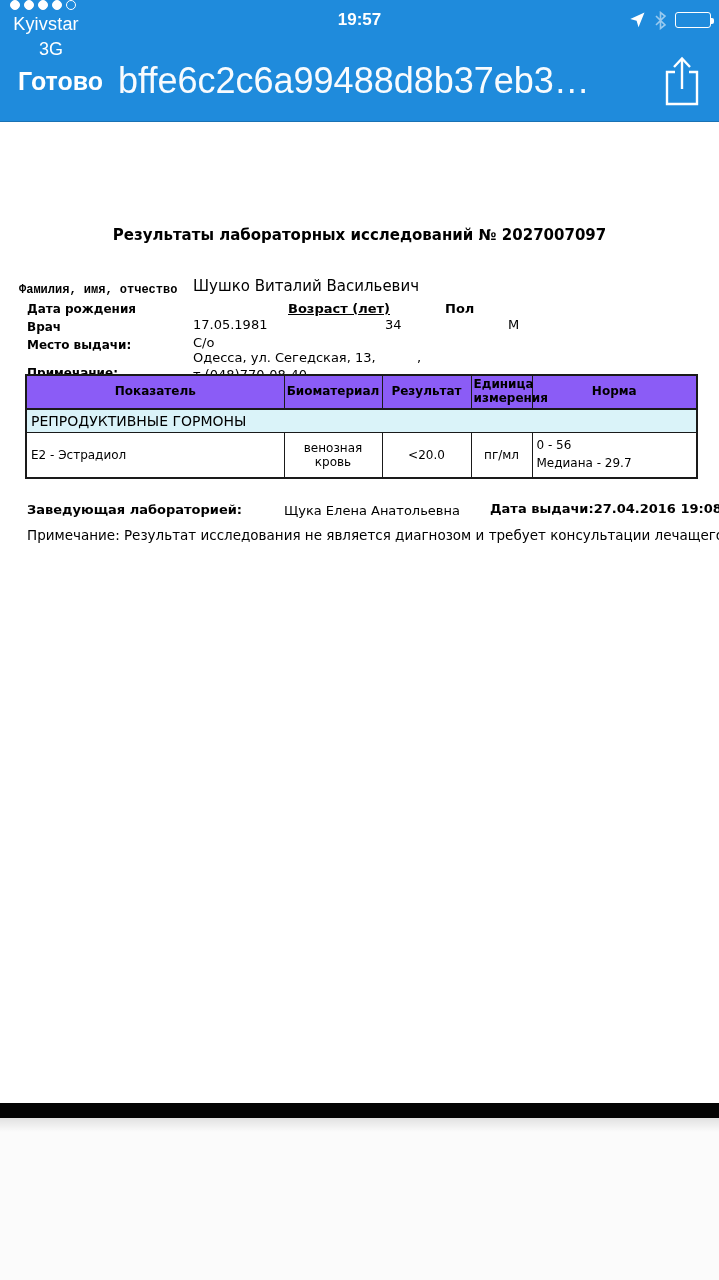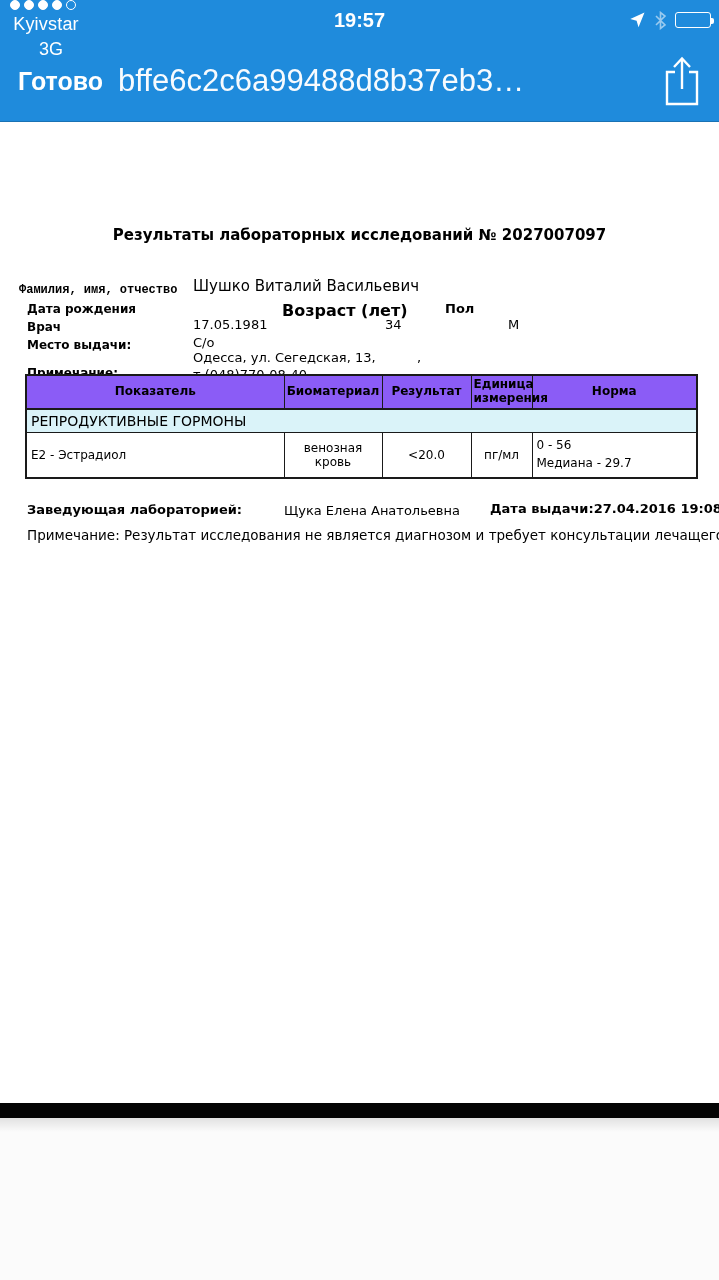--- a/index.html
+++ b/index.html
@@ -28,37 +28,37 @@
     font-size:18px; color:#fff;flex-direction:column;
   }
   .dots { display:flex; align-items:center; gap:4px; margin-right:6px; }
   .dot { width:10px; height:10px; border-radius:50%; border:1px solid #fff; box-sizing:border-box; display:inline-block; }
   .dot.filled { background:#fff; }
   .sb-carrier { letter-spacing:0.2px; }
   .sb-network { margin-left:10px; }
   .sb-time {
     position:absolute; left:0; right:0; top:0; height:40px;
     display:flex; align-items:center; justify-content:center;
-    font-weight:bold; font-size:20px;
+    font-weight:bold; font-size:17px;
   }
   .sb-right {
     position:absolute; right:8px; top:0; height:40px;
     display:flex; align-items:center; gap:8px;
   }
   .battery { position:relative; width:36px; height:16px; border:1px solid #fff; border-radius:3px; padding:1px; box-sizing:border-box; }
   .battery-fill { height:100%; background:#fff; border-radius:1px; }
   .battery-nub { position:absolute; right:-4px; top:5px; width:3px; height:6px; background:#fff; border-radius:0 2px 2px 0; }
 
   .nav-bar {
     position:absolute; top:40px; left:0; right:0; height:82px;
     display:flex; align-items:center;
   }
   .nav-done { font-weight:bold; font-size:25px; margin-left:18px; color:#fff; }
   .nav-title {
-    font-size:31px; font-weight:400; margin-left:15px; color:rgba(255,255,255,0.97);
+    font-size:36px; font-weight:400; margin-left:15px; color:rgba(255,255,255,0.97);
     white-space:nowrap; overflow:hidden; max-width:480px;
   }
   .nav-share { margin-left:auto; margin-right:14px; width:46px; height:56px; display:flex; align-items:center; justify-content:center; background:none; border:none; cursor:pointer; padding:0; }
 
   
   .doc-page {
     position:absolute; top:122px; left:0; width:719px; height:863px;
     background:#ffffff; color:#000;
     font-family:"DejaVu Sans", sans-serif;
   }
@@ -166,21 +166,21 @@
 
   <div class="doc-page">
 
     <div class="doc-title">Результаты лабораторных исследований  № 2027007097</div>
 
     <div class="abs lbl" style="top:161px; left:19px;font-family:Liberation Mono, monospace;">Фамилия, имя, отчество</div>
     <div class="abs val-lg" style="top:155px; left:193px;">Шушко Виталий Васильевич</div>
 
     <div class="abs lbl" style="top:180px; left:27px;">Дата рождения</div>
     <div class="abs val" style="top:179px; left:193px;">17.05.1981</div>
-    <div class="abs lbl" style="top:179px; left:282px; font-size:16px;">Возраст (лет)</div>
+    <div class="abs lbl" style="top:179px; left:288px; font-size:13px;text-decoration:underline;">Возраст (лет)</div>
     <div class="abs val" style="top:179px; left:385px;">34</div>
     <div class="abs lbl" style="top:179px; left:445px; font-size:13px;">Пол</div>
     <div class="abs val" style="top:179px; left:508px;">М</div>
 
     <div class="abs lbl" style="top:198px; left:27px;">Врач</div>
     <div class="abs val" style="top:197px; left:193px;">С/о</div>
 
     <div class="abs lbl" style="top:216px; left:27px;">Место выдачи:</div>
     <div class="abs val" style="top:212px; left:193px;">Одесса, ул. Сегедская, 13,</div>
     <div class="abs val" style="top:212px; left:417px;">,</div>

